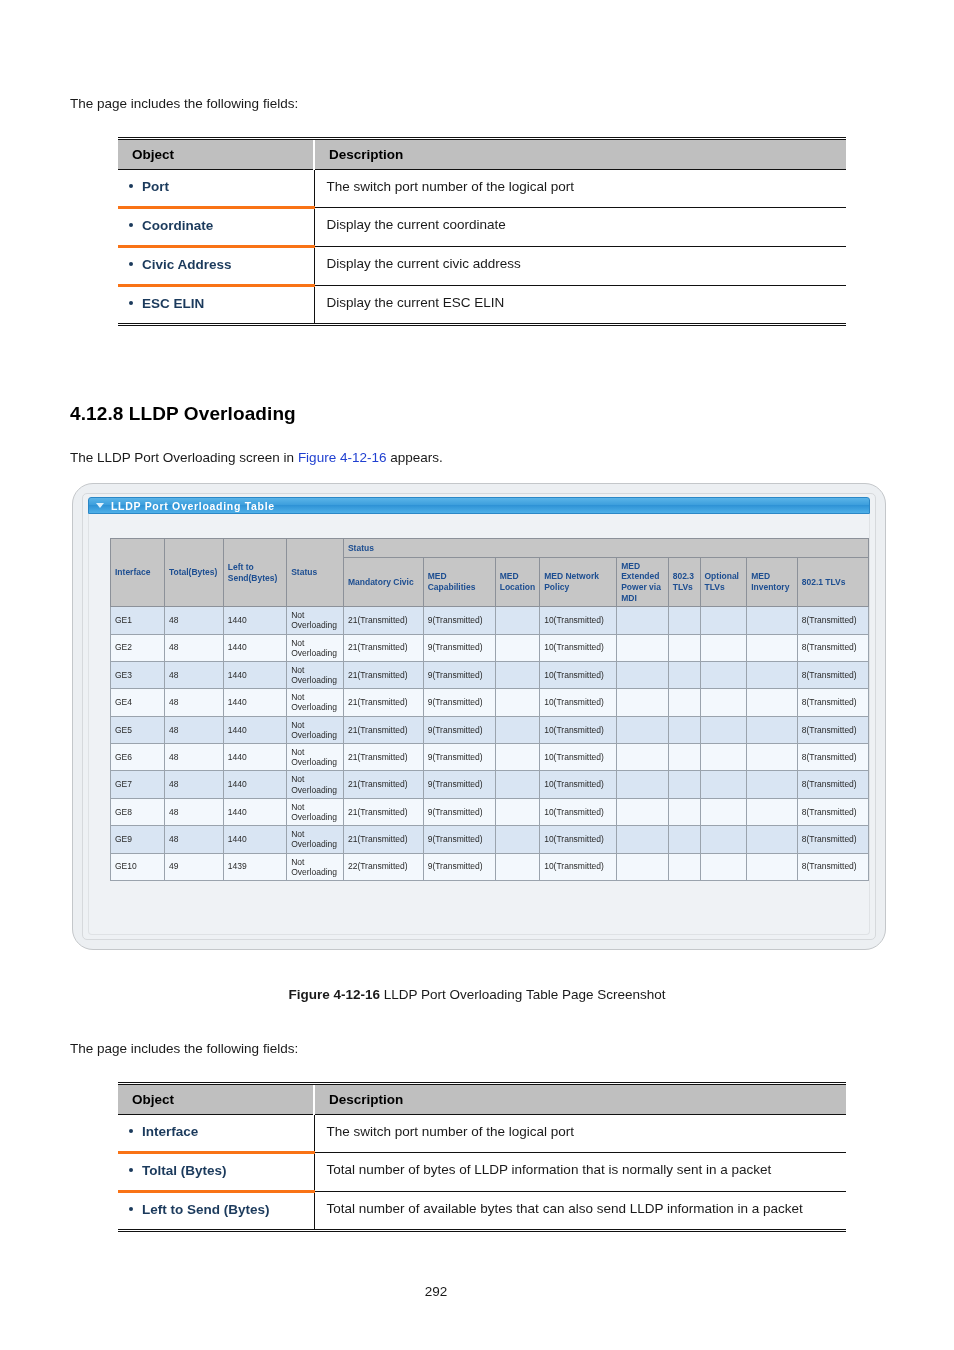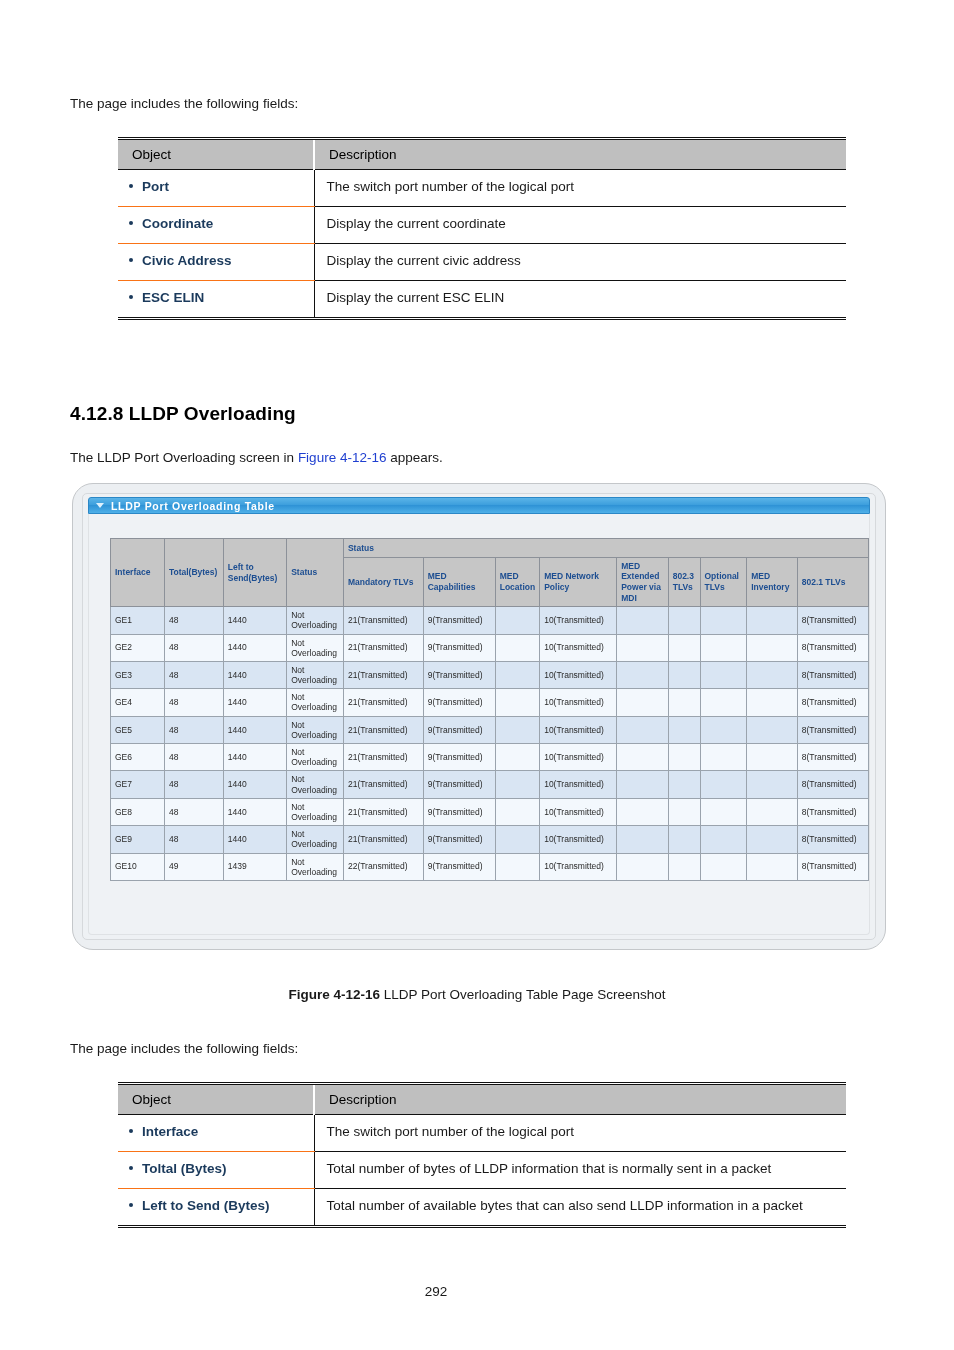--- a/index.html
+++ b/index.html
@@ -39,36 +39,36 @@
   
   .fields-table {
     position: absolute;
     border-collapse: collapse;
     table-layout: fixed;
     border-top: 3px double #111;
     border-bottom: 3px double #111;
   }
   .fields-table .th-cell {
     background: #bfbfbf;
-    font-weight: normal;
+    font-weight: bold;
     font-size: 13.5px;
     color: #000;
     padding: 7px 0 7px 14px;
     text-align: left;
     border-bottom: 1px solid #111;
   }
   .fields-table .th-cell.obj-col { border-right: 2px solid #ffffff; }
   .fields-table .obj-cell {
     font-size: 13.5px;
     font-weight: bold;
     color: #1b3a5c;
     padding: 9px 0 12px 24px;
     vertical-align: top;
     border-right: 1px solid #111;
-    border-bottom: 1px solid #f97316;
+    border-bottom: 3px solid #f97316;
     position: relative;
   }
   .fields-table tr:last-child .obj-cell,
   .fields-table tr:last-child .desc-cell { border-bottom: none; }
   .fields-table .obj-cell .bullet {
     position: absolute;
     left: 11px;
     top: 14px;
     width: 4px;
     height: 4px;
@@ -269,21 +269,21 @@
         </colgroup>
         <thead>
           <tr>
             <th rowspan="2">Interface</th>
             <th rowspan="2">Total(Bytes)</th>
             <th rowspan="2">Left to Send(Bytes)</th>
             <th rowspan="2">Status</th>
             <th class="grp" colspan="9">Status</th>
           </tr>
           <tr>
-            <th>Mandatory TLVs</th>
+            <th>Mandatory Civic</th>
             <th>MED Capabilities</th>
             <th>MED Location</th>
             <th>MED Network Policy</th>
             <th>MED Extended Power via MDI</th>
             <th>802.3 TLVs</th>
             <th>Optional TLVs</th>
             <th>MED Inventory</th>
             <th>802.1 TLVs</th>
           </tr>
         </thead>

